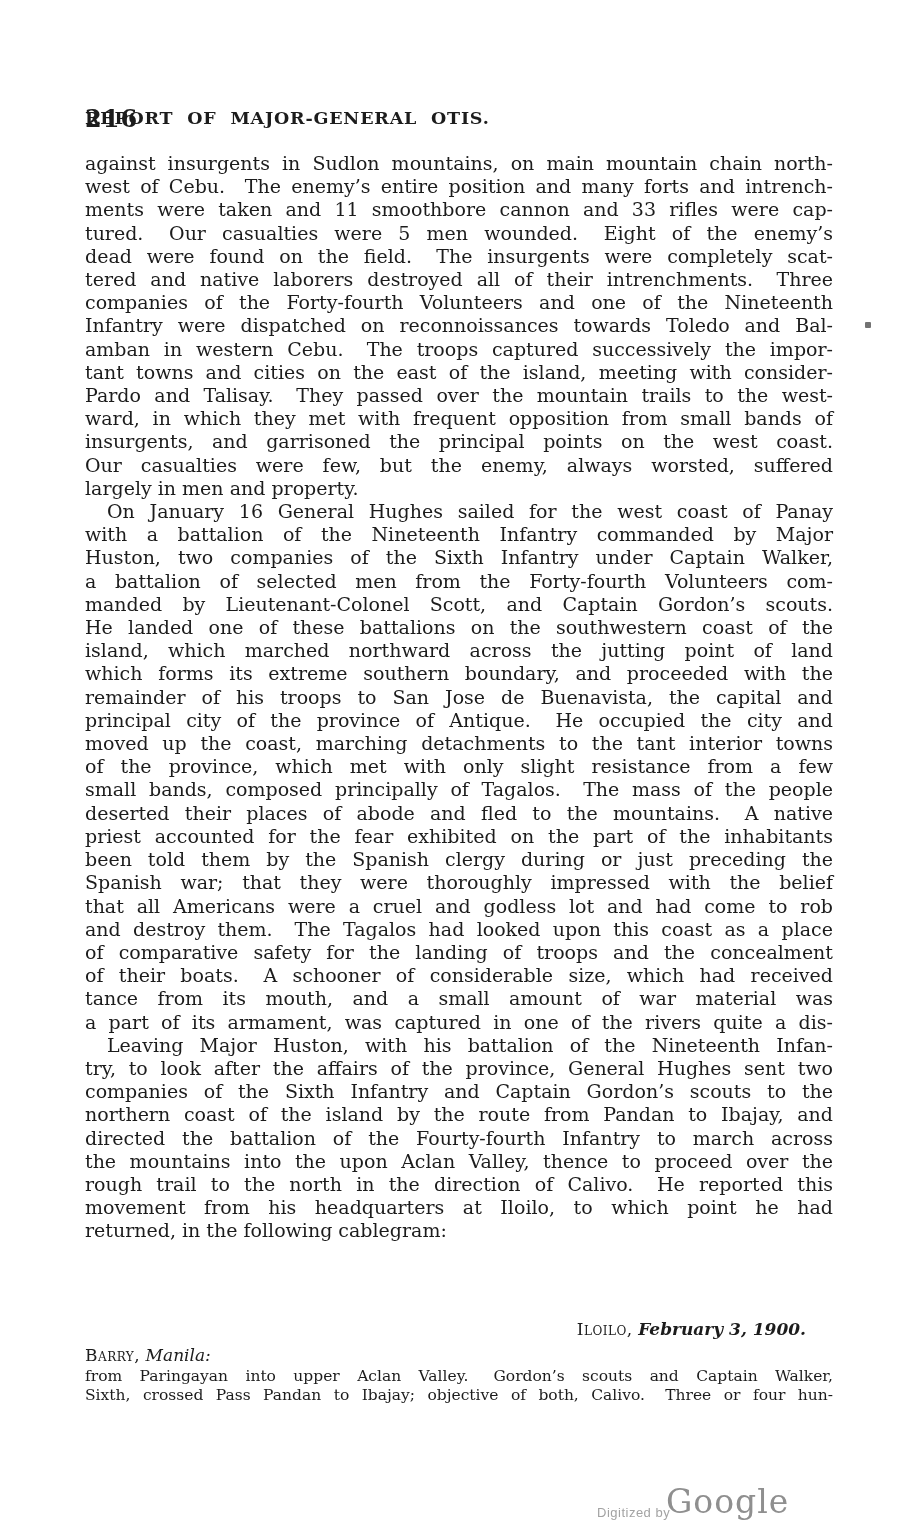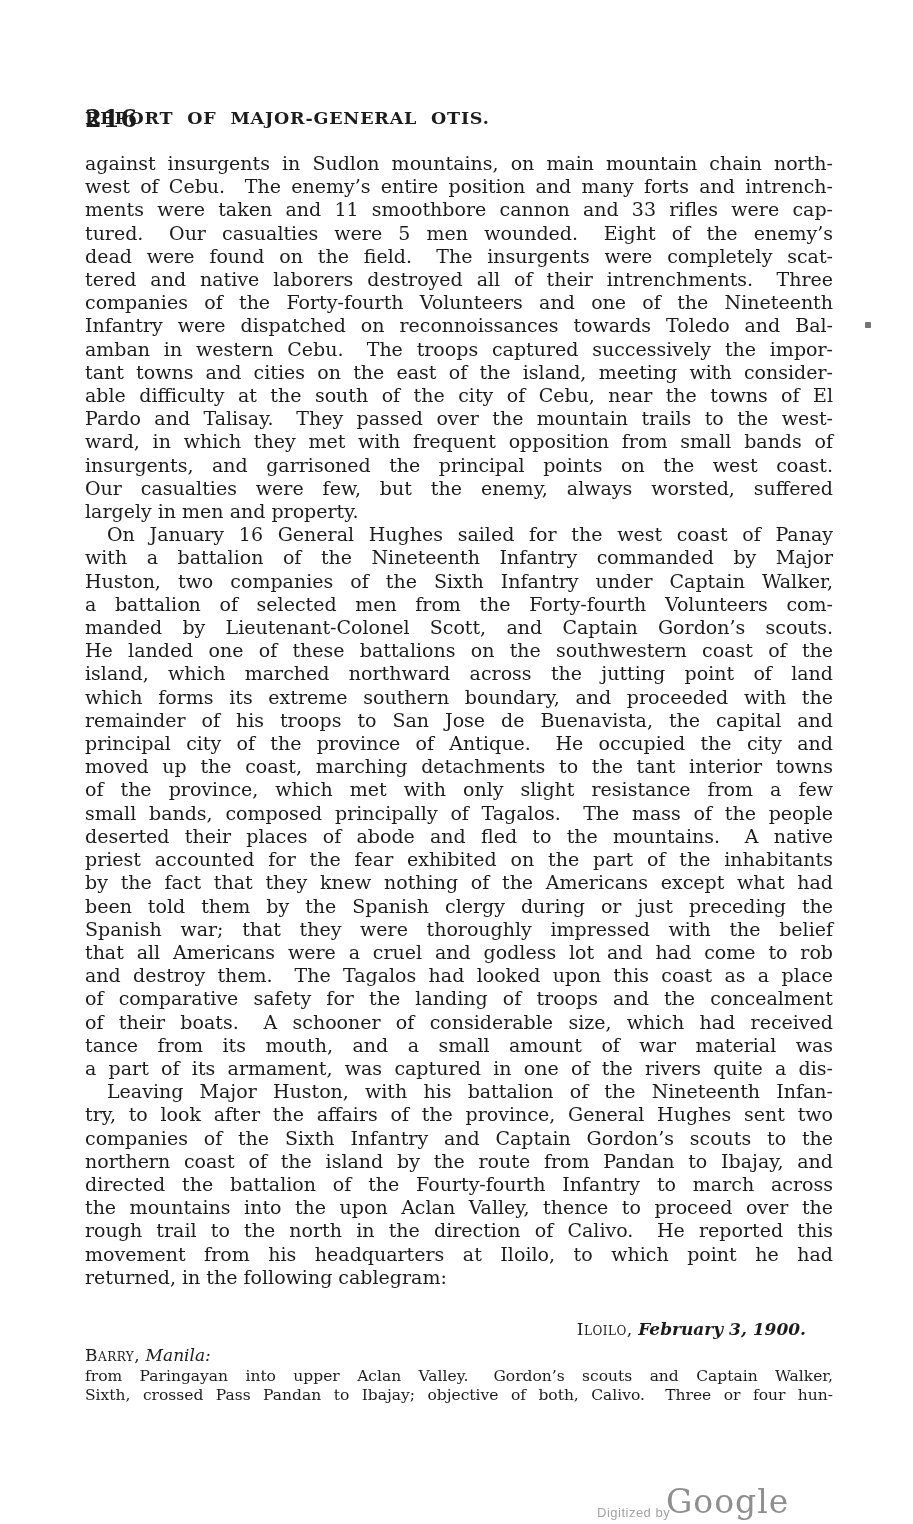--- a/index.html
+++ b/index.html
@@ -69,21 +69,20 @@
         <div class="line">against insurgents in Sudlon mountains, on main mountain chain north-</div>
         <div class="line">west of Cebu.  The enemy’s entire position and many forts and intrench-</div>
         <div class="line">ments were taken and 11 smoothbore cannon and 33 rifles were cap-</div>
         <div class="line">tured.  Our casualties were 5 men wounded.  Eight of the enemy’s</div>
         <div class="line">dead were found on the field.  The insurgents were completely scat-</div>
         <div class="line">tered and native laborers destroyed all of their intrenchments.  Three</div>
         <div class="line">companies of the Forty-fourth Volunteers and one of the Nineteenth</div>
         <div class="line">Infantry were dispatched on reconnoissances towards Toledo and Bal-</div>
         <div class="line">amban in western Cebu.  The troops captured successively the impor-</div>
         <div class="line">tant towns and cities on the east of the island, meeting with consider-</div>
-        <div class="line">able difficulty at the south of the city of Cebu, near the towns of El</div>
         <div class="line">Pardo and Talisay.  They passed over the mountain trails to the west-</div>
         <div class="line">ward, in which they met with frequent opposition from small bands of</div>
         <div class="line">insurgents, and garrisoned the principal points on the west coast.</div>
         <div class="line">Our casualties were few, but the enemy, always worsted, suffered</div>
         <div class="line no-stretch">largely in men and property.</div>
       </div>
       <div class="paragraph">
         <div class="line first-indent">On January 16 General Hughes sailed for the west coast of Panay</div>
         <div class="line">with a battalion of the Nineteenth Infantry commanded by Major</div>
         <div class="line">Huston, two companies of the Sixth Infantry under Captain Walker,</div>
@@ -92,21 +91,20 @@
         <div class="line">He landed one of these battalions on the southwestern coast of the</div>
         <div class="line">island, which marched northward across the jutting point of land</div>
         <div class="line">which forms its extreme southern boundary, and proceeded with the</div>
         <div class="line">remainder of his troops to San Jose de Buenavista, the capital and</div>
         <div class="line">principal city of the province of Antique.  He occupied the city and</div>
         <div class="line">moved up the coast, marching detachments to the tant interior towns</div>
         <div class="line">of the province, which met with only slight resistance from a few</div>
         <div class="line">small bands, composed principally of Tagalos.  The mass of the people</div>
         <div class="line">deserted their places of abode and fled to the mountains.  A native</div>
         <div class="line">priest accounted for the fear exhibited on the part of the inhabitants</div>
-        <div class="line">by the fact that they knew nothing of the Americans except what had</div>
         <div class="line">been told them by the Spanish clergy during or just preceding the</div>
         <div class="line">Spanish war; that they were thoroughly impressed with the belief</div>
         <div class="line">that all Americans were a cruel and godless lot and had come to rob</div>
         <div class="line">and destroy them.  The Tagalos had looked upon this coast as a place</div>
         <div class="line">of comparative safety for the landing of troops and the concealment</div>
         <div class="line">of their boats.  A schooner of considerable size, which had received</div>
         <div class="line">tance from its mouth, and a small amount of war material was</div>
         <div class="line">a part of its armament, was captured in one of the rivers quite a dis-</div>
       </div>
       <div class="paragraph">

